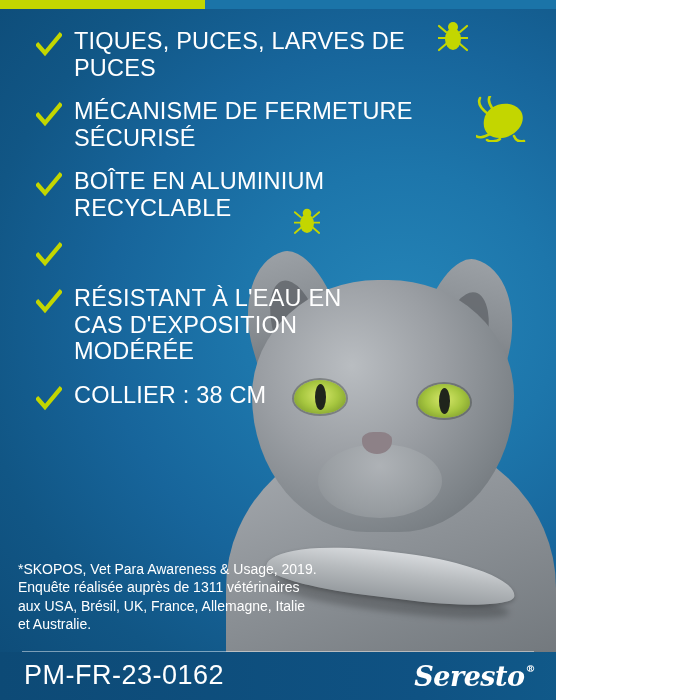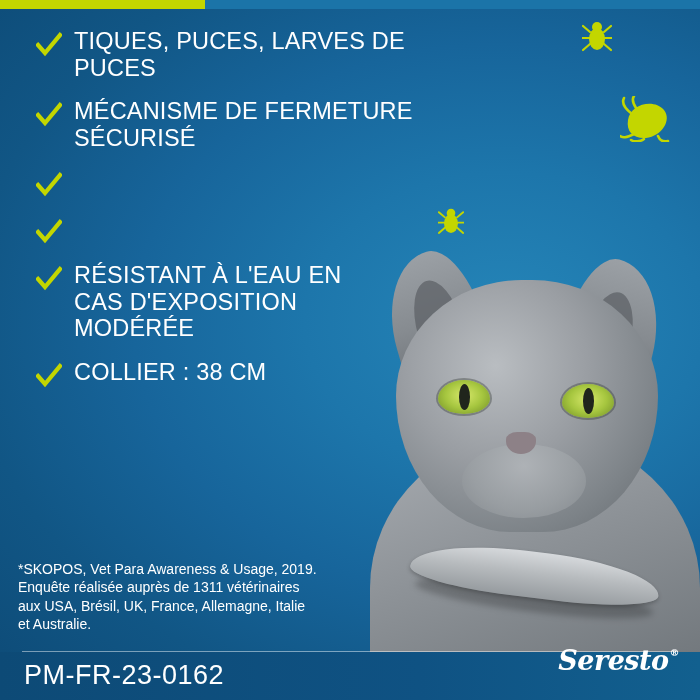--- a/index.html
+++ b/index.html
@@ -7,21 +7,21 @@
     padding: 0;
   }
   body {
     width: 700px;
     height: 700px;
     overflow: hidden;
     font-family: "Liberation Sans", sans-serif;
   }
   .ad {
     position: relative;
-    width: 700px;
+    width: 556px;
     height: 700px;
     background: radial-gradient(ellipse at 72% 46%, #2585b8 0%, #1d76ab 28%, #17659b 52%, #115685 75%, #0d4a76 100%);
     overflow: hidden;
   }
   
   .top-bar {
     position: absolute;
     top: 0; left: 0;
     width: 205px;
     height: 9px;
@@ -54,21 +54,21 @@
     left: 24px;
     bottom: 9px;
     color: #ffffff;
     font-size: 27px;
     letter-spacing: 0.5px;
     font-weight: 500;
   }
   .brand {
     position: absolute;
     right: 22px;
-    bottom: 24px;
+    bottom: 8px;
     color: #ffffff;
     font-size: 27px;
     font-family: "DejaVu Serif", serif;
     font-style: italic;
     font-weight: bold;
     letter-spacing: -0.5px;
     text-align: right;
   }
   .brand .reg {
     font-size: 10px;
@@ -335,20 +335,22 @@
       <span class="bullet-text">MÉCANISME DE FERMETURE SÉCURISÉ</span>
     </div>
 
 
     <div class="bullet">
       <span class="check">
         <svg width="26" height="26" viewBox="0 0 26 26" aria-hidden="true">
           <polyline points="2,13 9,21 24,3" fill="none" stroke="#c3d600" stroke-width="4.2" stroke-linecap="square"></polyline>
         </svg>
       </span>
+      <span class="bullet-text">BOÎTE EN ALUMINIUM
+RECYCLABLE</span>
     </div>
 
     <div class="bullet">
       <span class="check">
         <svg width="26" height="26" viewBox="0 0 26 26" aria-hidden="true">
           <polyline points="2,13 9,21 24,3" fill="none" stroke="#c3d600" stroke-width="4.2" stroke-linecap="square"></polyline>
         </svg>
       </span>
     </div>
 

